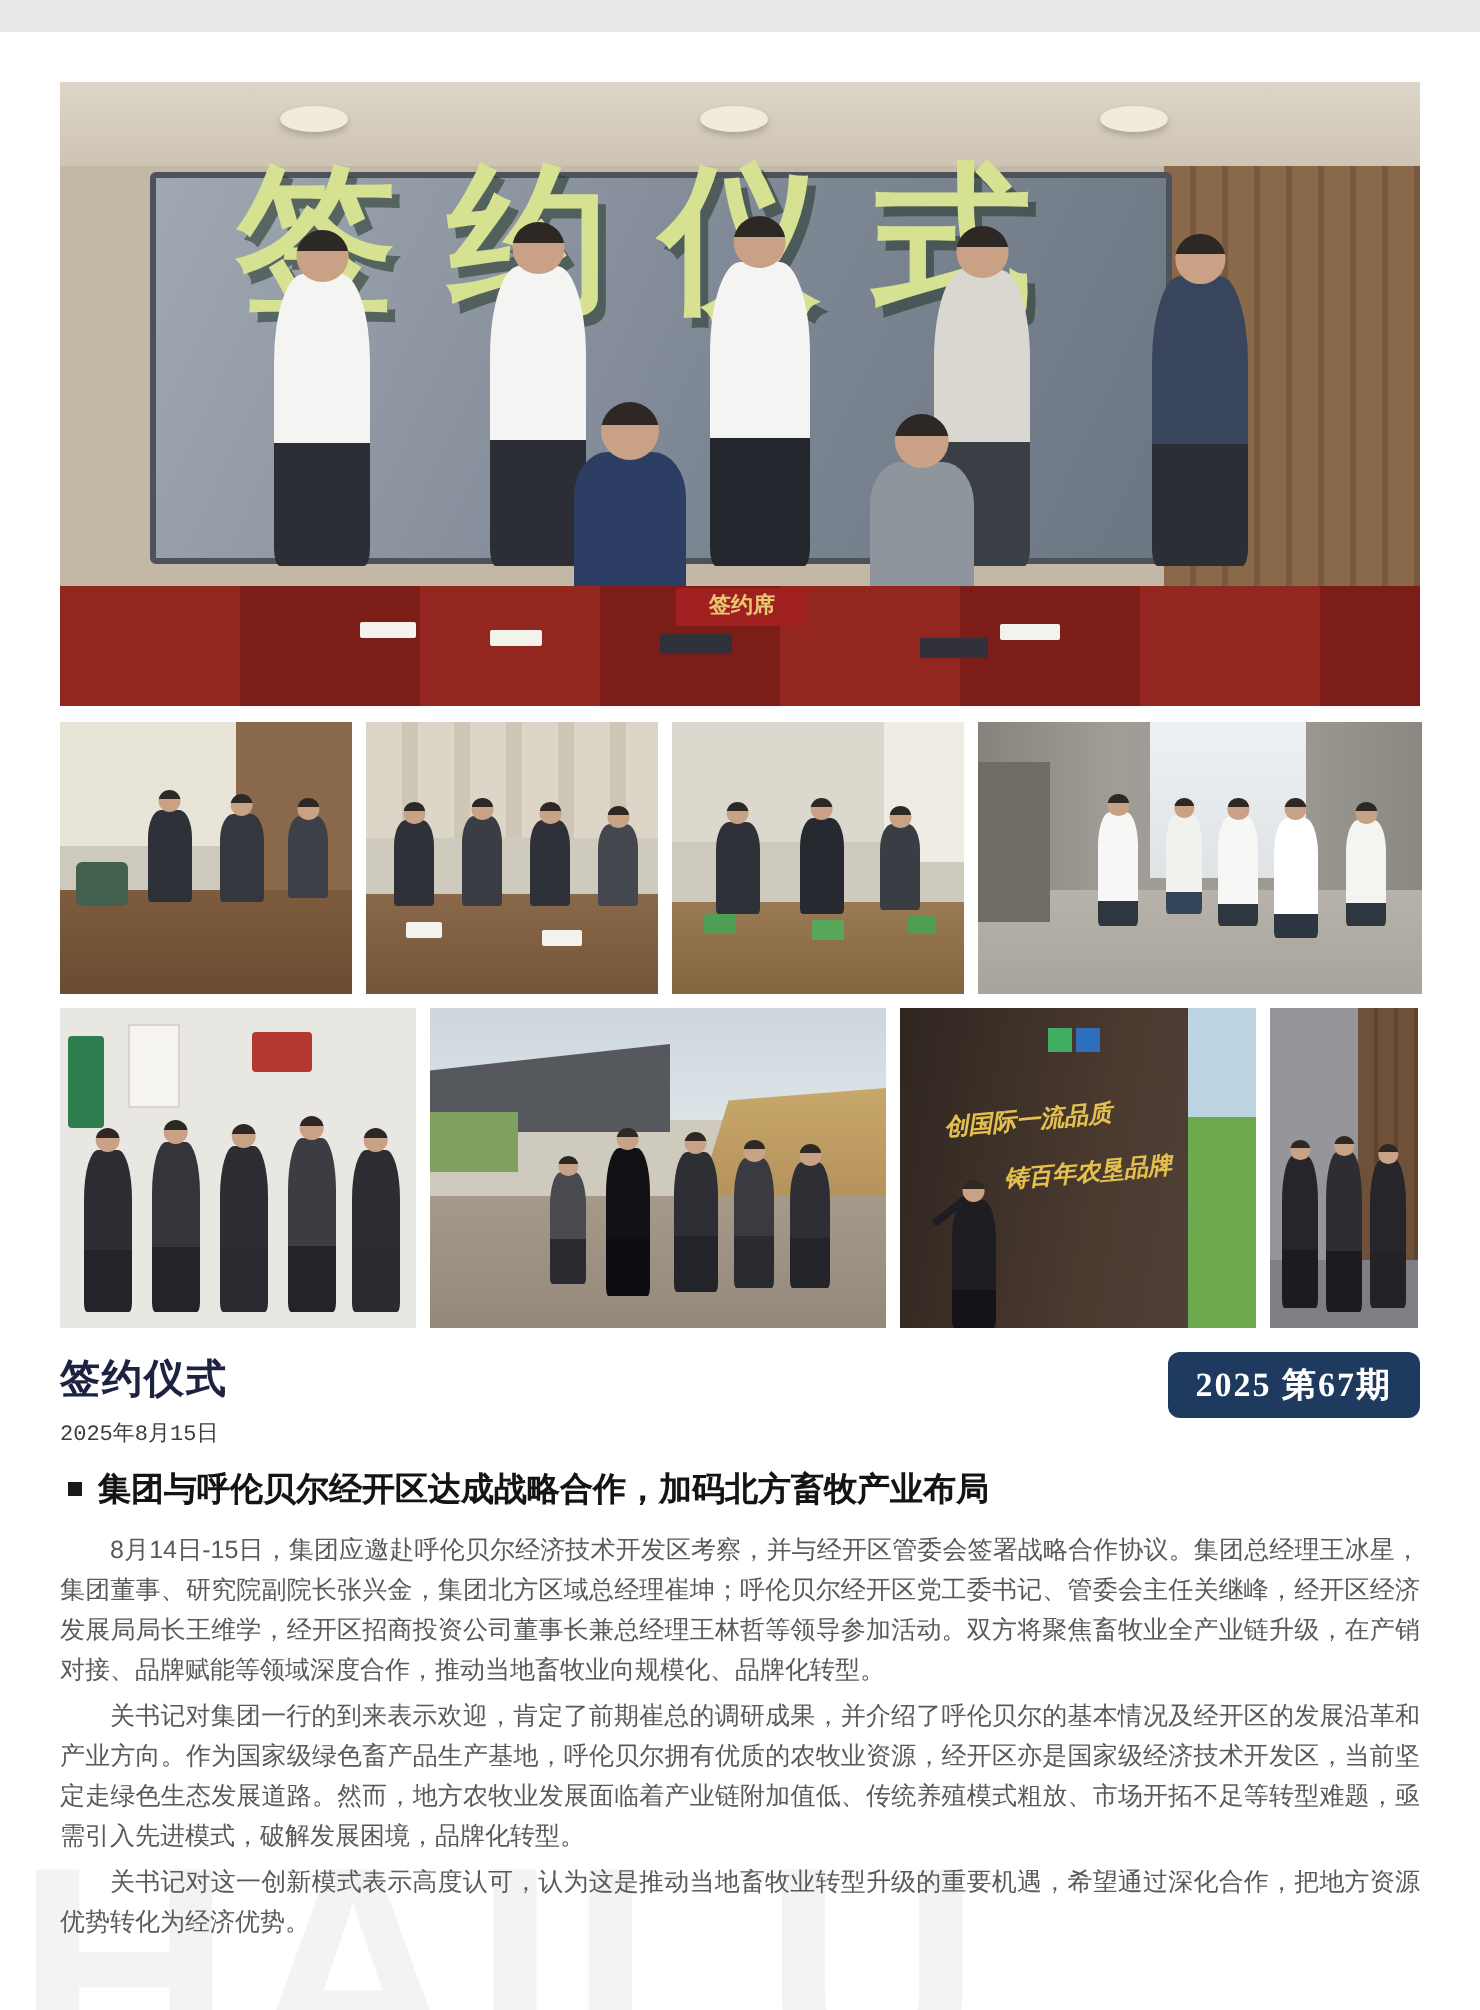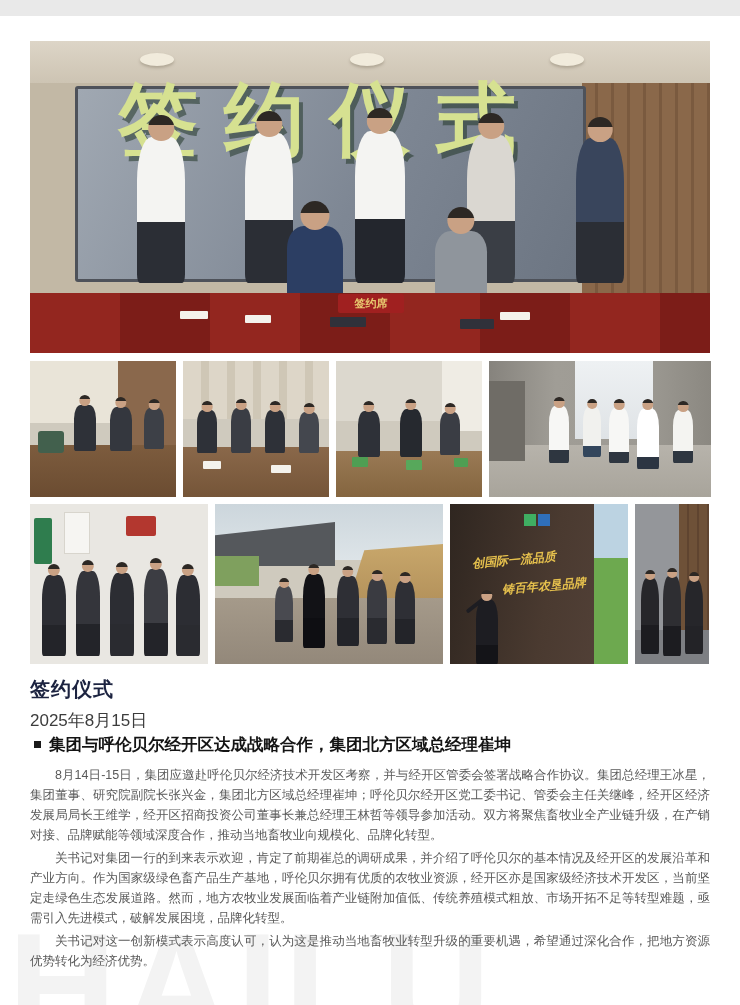--- a/index.html
+++ b/index.html
@@ -35,21 +35,21 @@
   .paper{position:absolute;height:8px;background:#f4f2ec;z-index:6;border-radius:1px;}
   .pad{position:absolute;height:10px;background:#30313a;z-index:6;border-radius:1px;}
   .seat-sign{position:absolute;left:308px;bottom:40px;width:66px;height:19px;background:#a02020;z-index:7;
     color:#e7c76f;font-size:11px;font-weight:bold;line-height:19px;text-align:center;border-radius:2px;
     font-family:"Liberation Serif",serif;}
   
   .blk{position:absolute;}
   
   .meta-row{position:absolute;left:30px;right:30px;top:660px;display:flex;justify-content:space-between;align-items:flex-start;}
   .dept{font-family:"Liberation Serif",serif;font-weight:bold;font-size:20px;color:#1c2340;letter-spacing:1px;}
-  .date{font-family:Liberation Sans, sans-serif;font-size:17px;color:#3c3c3c;margin-top:6px;}
+  .date{font-family:Liberation Mono, monospace;font-size:11px;color:#3c3c3c;margin-top:6px;}
   .issue-badge{background:#1e3a5f;color:#ffffff;font-family:"Liberation Serif",serif;font-weight:bold;
     font-size:17px;padding:5px 14px;border-radius:6px;letter-spacing:1px;}
   .headline{position:absolute;left:30px;right:30px;top:718px;font-size:16.5px;font-weight:bold;color:#141414;}
   .bullet-sq{display:inline-block;width:7px;height:7px;background:#1a1a1a;margin:0 8px 2px 4px;vertical-align:middle;}
   .article-body{position:absolute;left:30px;right:30px;top:746px;z-index:2;
     font-size:12.5px;line-height:20px;color:#595959;text-align:justify;}
   .article-body p{margin:3px 0;text-indent:2em;}
   .watermark{position:absolute;left:8px;bottom:-52px;z-index:1;font-weight:bold;font-size:150px;
     letter-spacing:6px;color:#f3f3f3;font-family:"Liberation Sans",sans-serif;}
   .slogan{position:absolute;font-weight:bold;font-style:italic;color:#e5c04d;font-size:12px;
@@ -180,24 +180,25 @@
       <div class="fig" style="--w:22px;--h:88px;left:26px;bottom:8px;--shirt:#2e2e32;--split:62%;--pants:#1c1c20"></div>
       <div class="fig" style="--w:22px;--h:82px;left:48px;bottom:10px;--shirt:#26262a;--split:62%;--pants:#232327"></div>
     </div>
   </div>
 
   <div class="meta-row">
     <div>
       <div class="dept">签约仪式</div>
       <div class="date">2025年8月15日</div>
     </div>
+    <div class="issue-badge">2025 第67期</div>
   </div>
 
   <div class="headline">
-    <span class="bullet-sq"></span><span>集团与呼伦贝尔经开区达成战略合作，集团北方区域总经理崔坤</span>
+    <span class="bullet-sq"></span><span>集团与呼伦贝尔经开区达成战略合作，加码北方畜牧产业布局</span>
   </div>
 
   <div class="article-body">
     <p>8月14日-15日，集团应邀赴呼伦贝尔经济技术开发区考察，并与经开区管委会签署战略合作协议。集团总经理王冰星，集团董事、研究院副院长张兴金，集团北方区域总经理崔坤；呼伦贝尔经开区党工委书记、管委会主任关继峰，经开区经济发展局局长王维学，经开区招商投资公司董事长兼总经理王林哲等领导参加活动。双方将聚焦畜牧业全产业链升级，在产销对接、品牌赋能等领域深度合作，推动当地畜牧业向规模化、品牌化转型。</p>
     <p>关书记对集团一行的到来表示欢迎，肯定了前期崔总的调研成果，并介绍了呼伦贝尔的基本情况及经开区的发展沿革和产业方向。作为国家级绿色畜产品生产基地，呼伦贝尔拥有优质的农牧业资源，经开区亦是国家级经济技术开发区，当前坚定走绿色生态发展道路。然而，地方农牧业发展面临着产业链附加值低、传统养殖模式粗放、市场开拓不足等转型难题，亟需引入先进模式，破解发展困境，品牌化转型。</p>
     <p>关书记对这一创新模式表示高度认可，认为这是推动当地畜牧业转型升级的重要机遇，希望通过深化合作，把地方资源优势转化为经济优势。</p>
 
   </div>
 
   <div class="watermark">HAILU</div>

